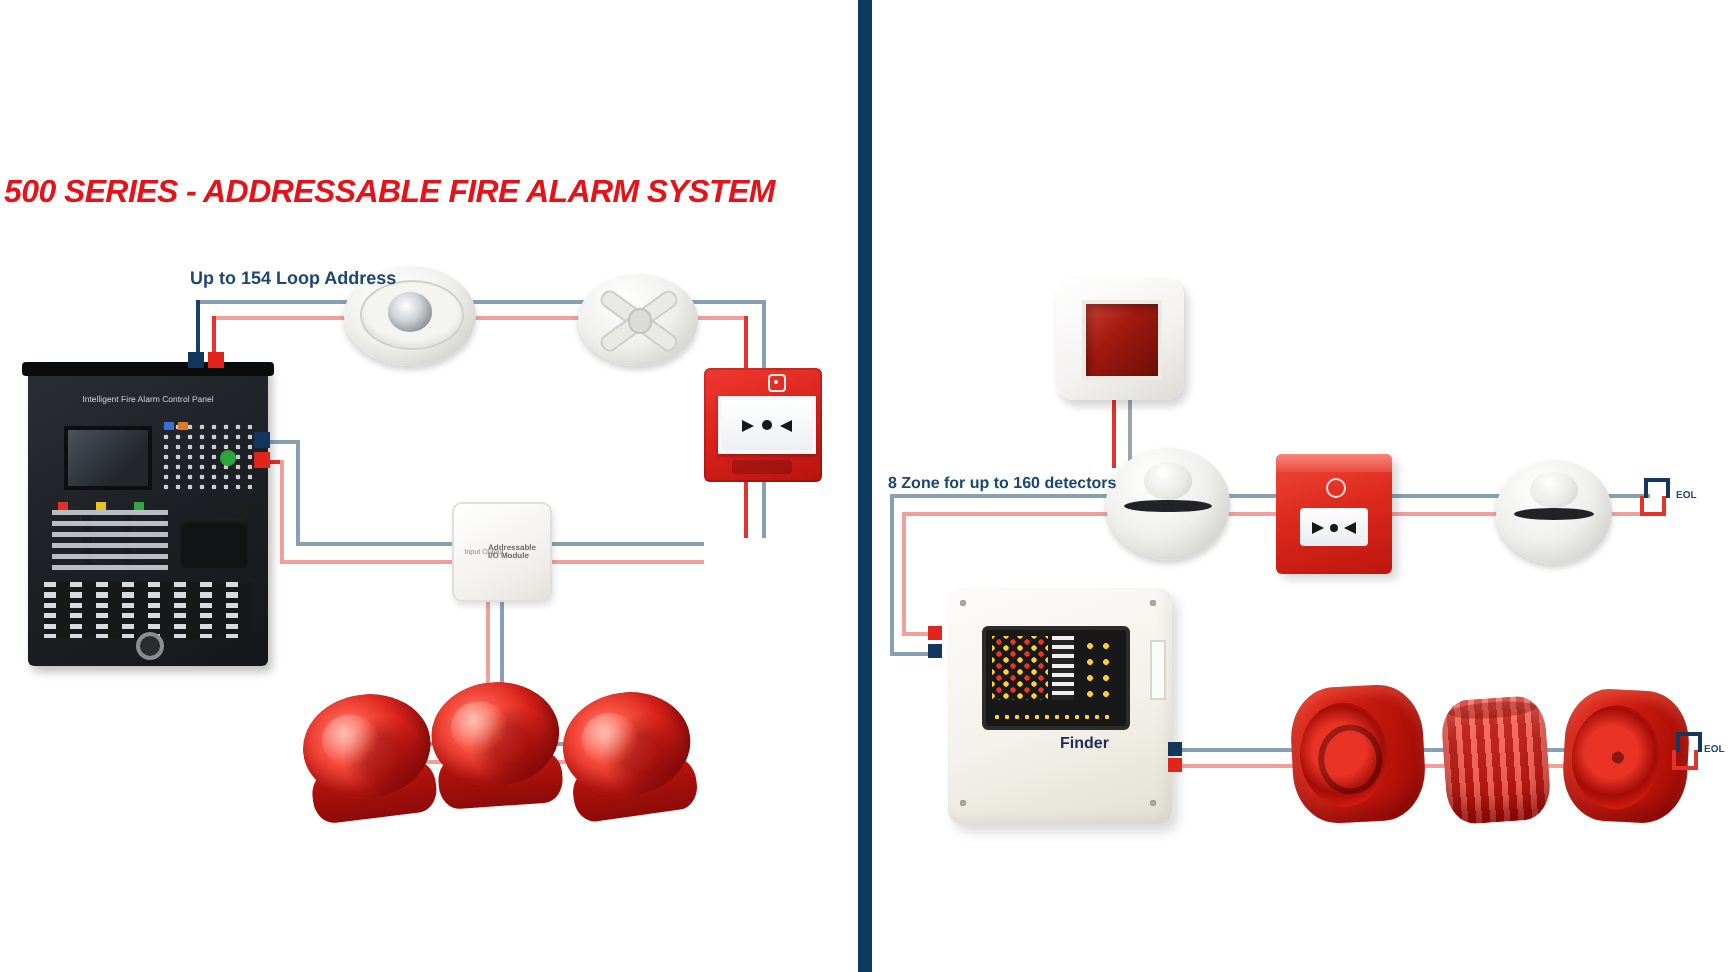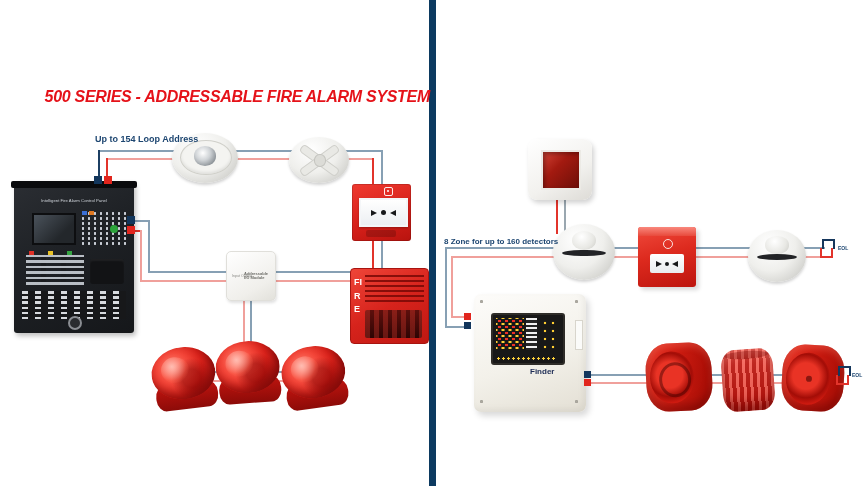--- a/index.html
+++ b/index.html
@@ -1,20 +1,20 @@
 <!DOCTYPE html>
 <html><head>
 <meta charset="utf-8">
 <style>
   html,body{margin:0;padding:0;background:#fff;font-family:"Liberation Sans",sans-serif;}
   .canvas{position:relative;width:864px;height:486px;background:#fff;overflow:hidden;}
   .half{position:absolute;inset:0;}
   .divider{position:absolute;left:429px;top:0;width:7px;height:486px;background:#0c3a60;}
 
-  .hdr{position:absolute;font:italic bold 16px "Liberation Sans",sans-serif;letter-spacing:-.3px;color:#e51219;text-align:right;white-space:nowrap;z-index:4;}
+  .hdr{position:absolute;font:italic bold 16px "Liberation Sans",sans-serif;letter-spacing:-.3px;color:#e51219;text-align:left;white-space:nowrap;z-index:4;}
   .lbl{position:absolute;font:bold 9px "Liberation Sans",sans-serif;color:#1d4671;white-space:nowrap;z-index:4;}
   .lbl.sm{font-size:8px;}
   .eol-label{position:absolute;font:bold 5px "Liberation Sans",sans-serif;color:#1d4671;z-index:4;}
 
   
   .w{position:absolute;z-index:1;}
   .w.blue{background:#87a0b4;}
   .w.red{background:#f0a09b;}
   .w.navy{background:#1c3f63;}
   .w.bred{background:#e2342b;}
@@ -191,25 +191,20 @@
     <div class="mcp" style="left:352px;top:184px">
       <div class="mcp-icon"></div>
       <div class="mcp-glass">
         <i class="tri tr"></i>
         <i class="dot"></i>
         <i class="tri tl"></i>
       </div>
       <div class="mcp-slot"></div>
     </div>
 
-    <div class="horn" style="left:350px;top:268px">
-      <div class="horn-ridges"></div>
-      <div class="horn-label">FIRE</div>
-      <div class="horn-strobe"></div>
-    </div>
 
     <div class="iom" style="left:226px;top:251px">
       <div class="iom-l1">Input Output</div>
       <div class="iom-l2">Addressable I/O Module</div>
     </div>
 
     <div class="lbcn" style="left:152px;top:347px;transform:rotate(-7deg)">
       <div class="lb-base"></div>
       <div class="lb-dome"></div>
       <div class="lb-inner"></div>

